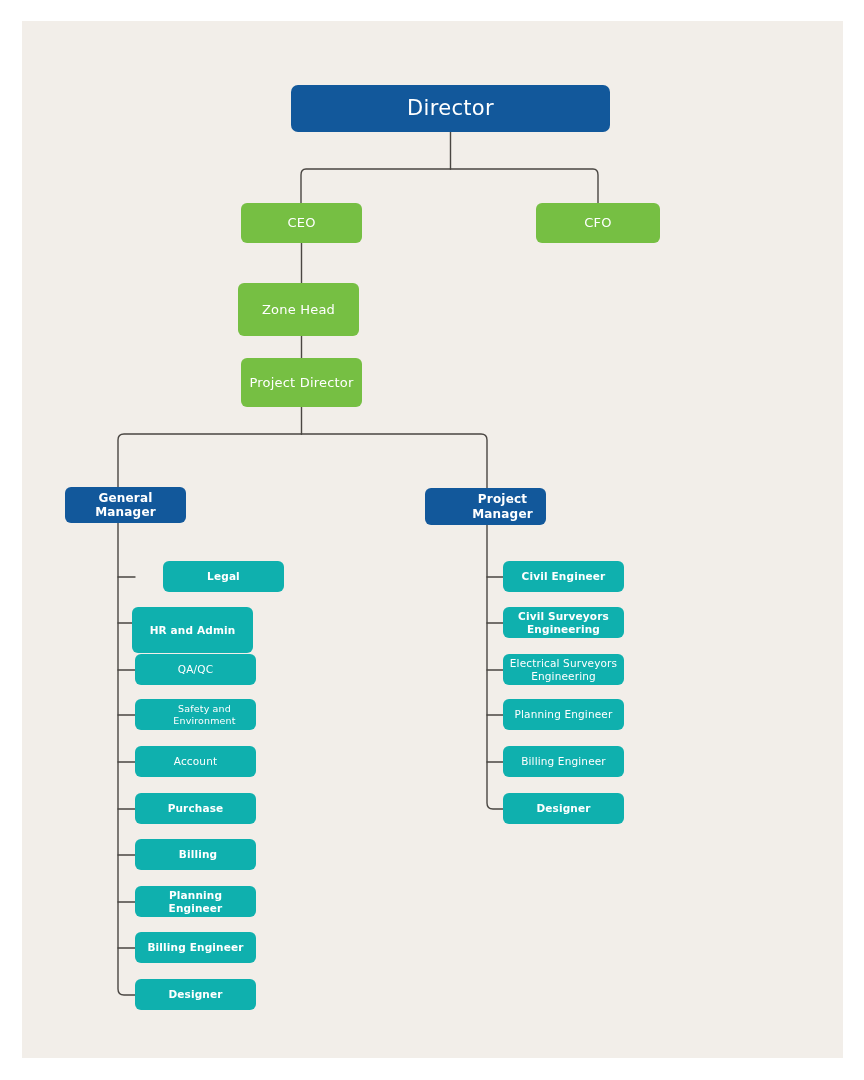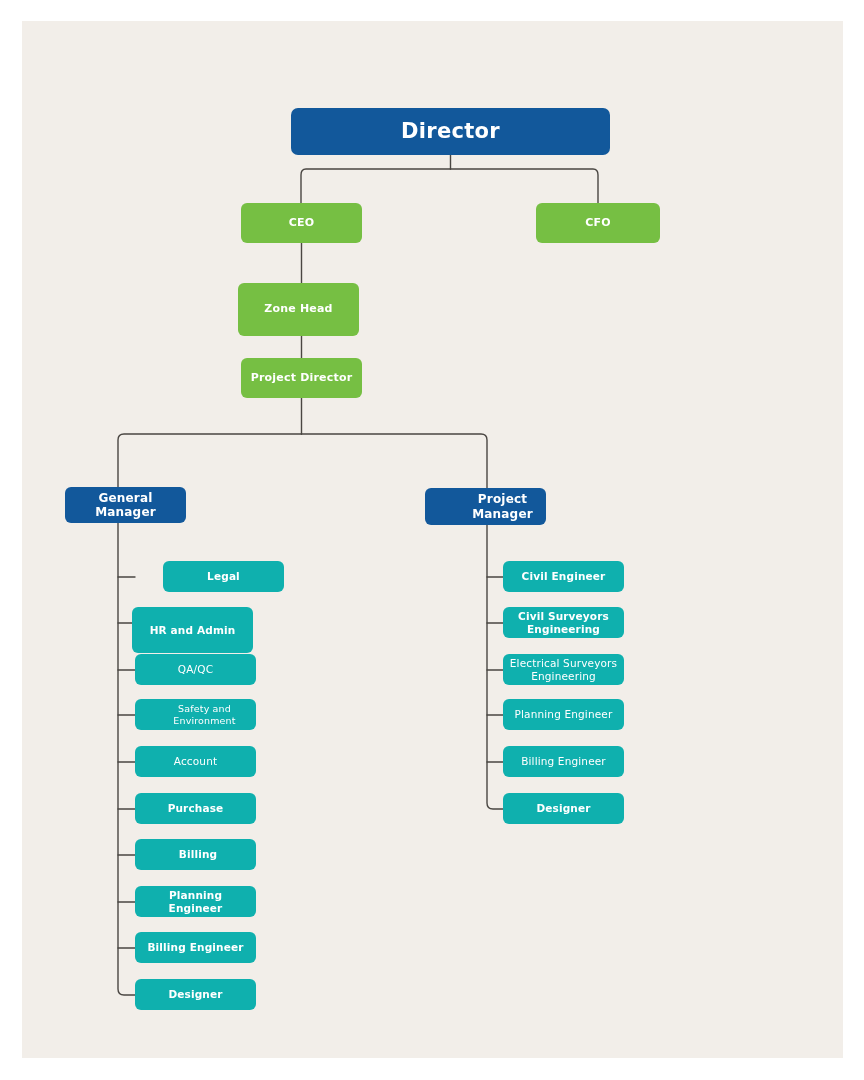--- a/index.html
+++ b/index.html
@@ -43,30 +43,29 @@
     text-align: center;
     border-radius: 6px;
     color: #ffffff;
     line-height: 1.18;
     padding: 2px 6px;
   }
 
   .node.level-director {
     background: #12589b;
     font-size: 21px;
-    font-weight: bold;
+    font-weight: normal;
     letter-spacing: 0.3px;
     border-radius: 7px;
-    margin-top: 23px;
   }
 
   .node.level-exec {
     background: #76bf43;
-    font-size: 11px;
-    font-weight: bold;
+    font-size: 13px;
+    font-weight: normal;
     letter-spacing: 0.2px;
   }
 
   .node.level-manager {
     background: #12589b;
     font-size: 12px;
     font-weight: bold;
     letter-spacing: 0.2px;
   }
 
@@ -135,21 +134,21 @@
 </div>
 
 <div class="node level-exec" style="left:536px; top:203px; width:124px; height:40px;">
   <span class="node-label">CFO</span>
 </div>
 
 <div class="node level-exec" style="left:238px; top:283px; width:121px; height:53px;">
   <span class="node-label">Zone Head</span>
 </div>
 
-<div class="node level-exec" style="left:241px; top:358px; width:121px; height:40px;">
+<div class="node level-exec" style="left:241px; top:358px; width:121px; height:49px;">
   <span class="node-label">Project Director</span>
 </div>
 
 <div class="node level-manager" style="left:65px; top:487px; width:121px; height:36px;">
   <span class="node-label">General Manager</span>
 </div>
 
 <div class="node level-manager" style="left:425px; top:488px; width:121px; height:37px;padding-left:40px;">
   <span class="node-label">Project Manager</span>
 </div>

